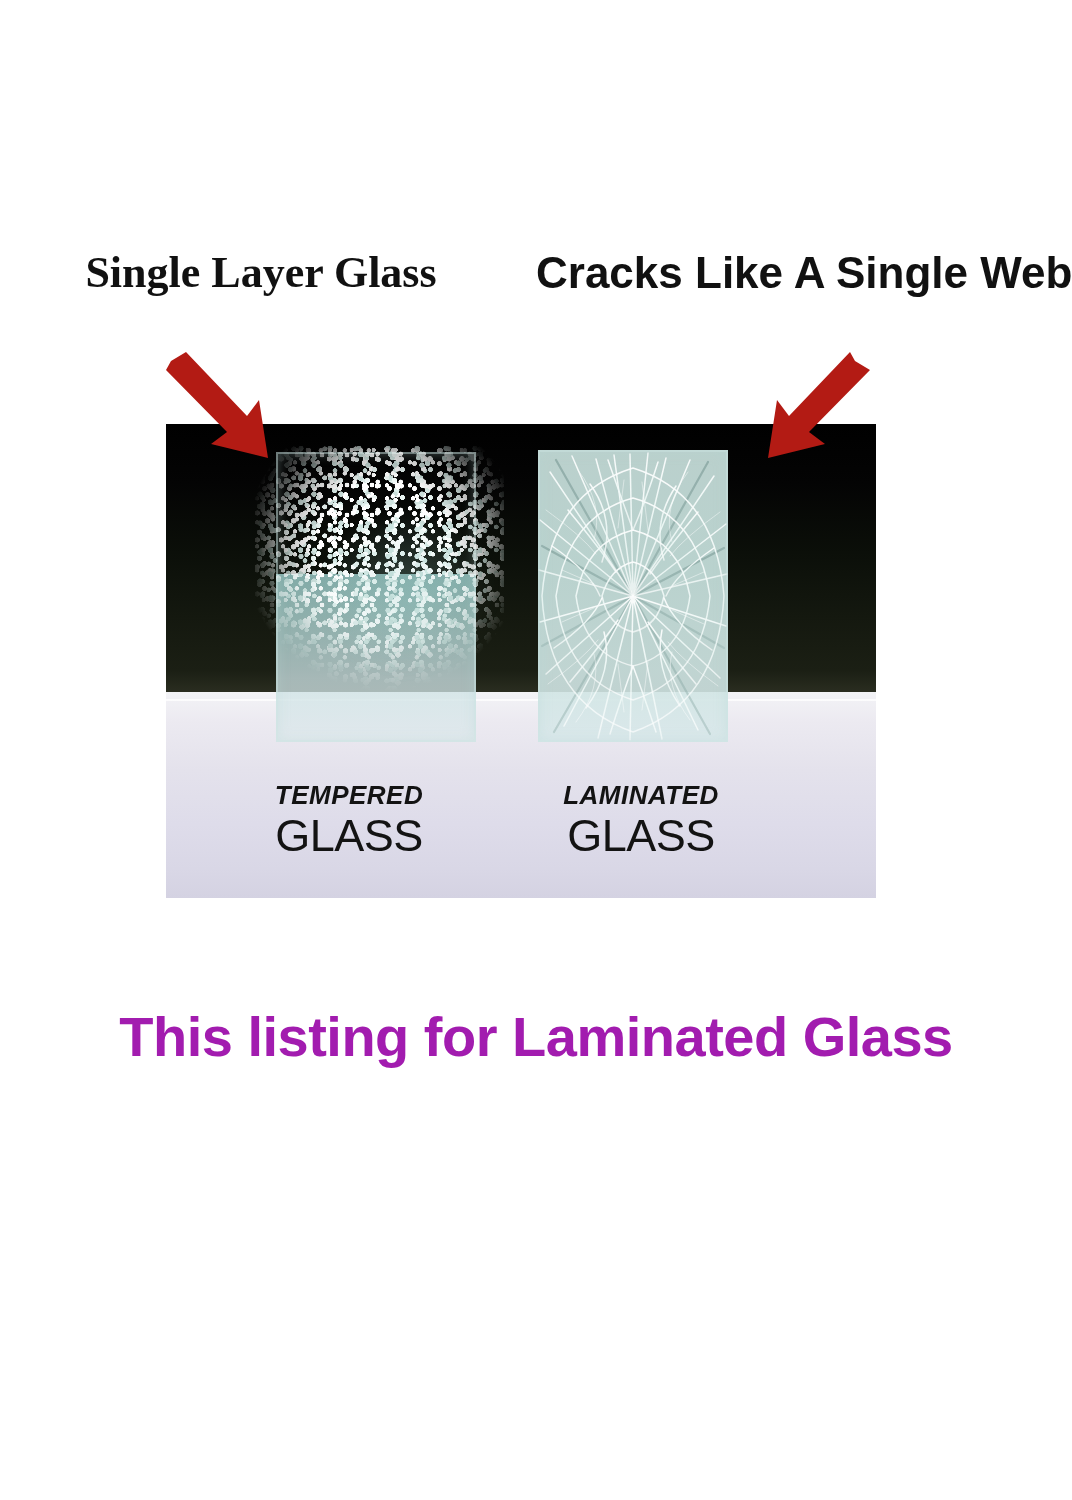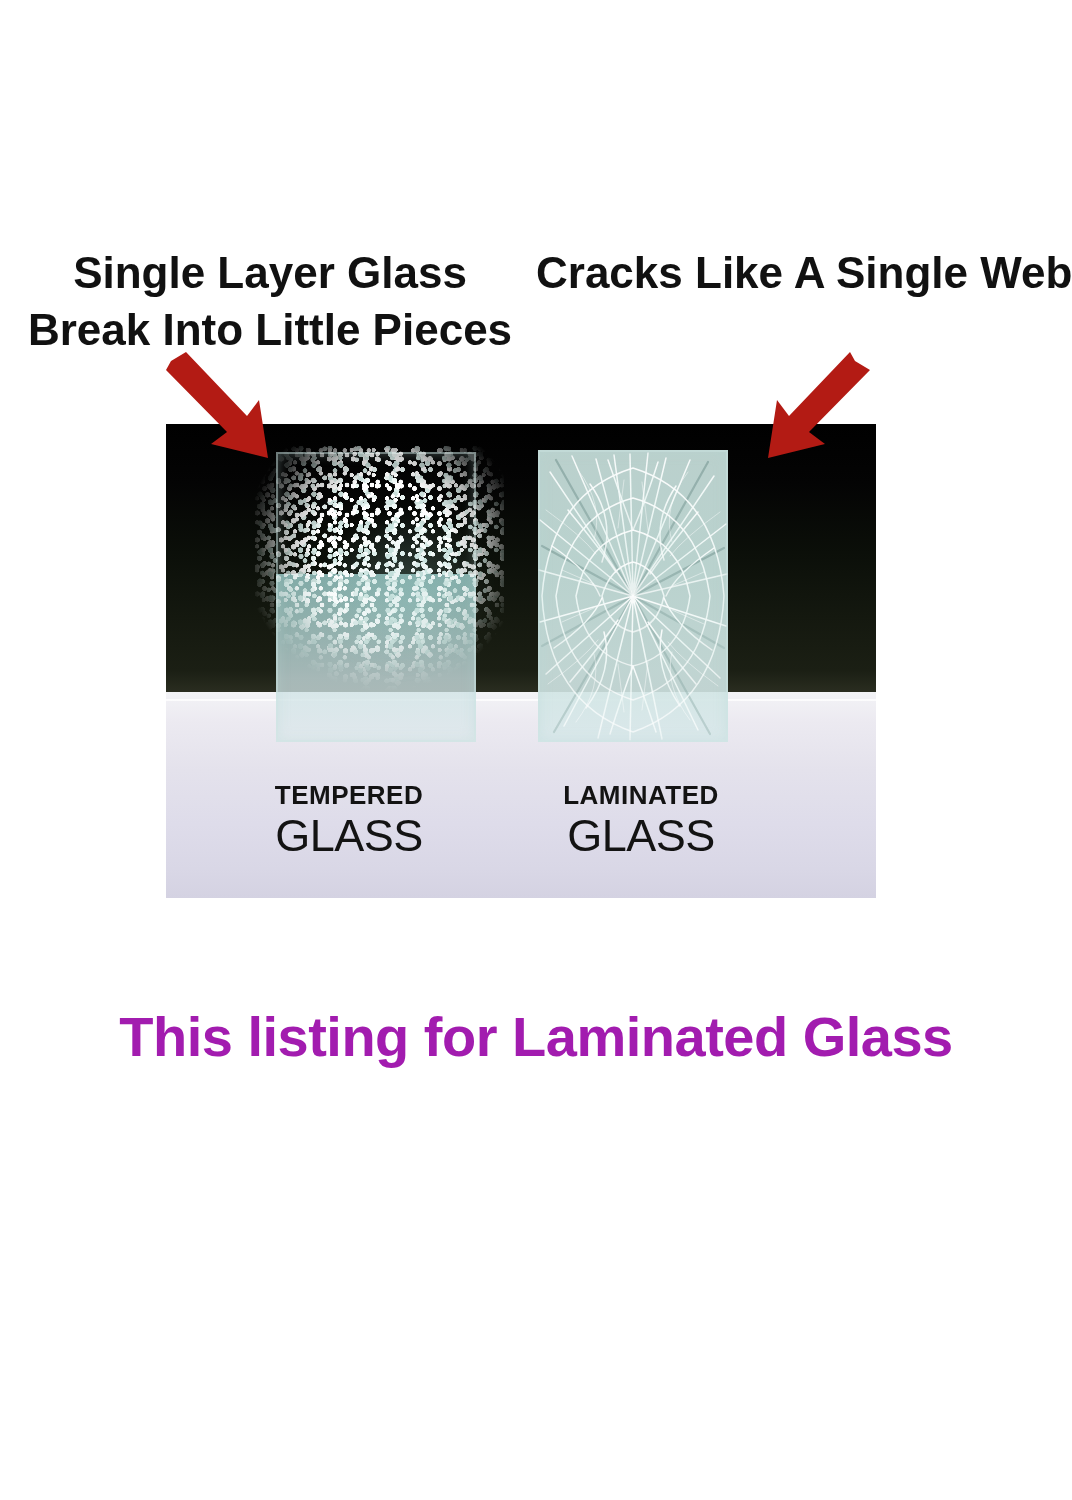--- a/index.html
+++ b/index.html
@@ -48,21 +48,21 @@
   .subcol {
     position: absolute;
     top: 0;
     font-size: 44px;
     line-height: 57px;
     font-weight: 600;
     color: #111111;
     text-align: center;
     white-space: nowrap;
   }
-  .subcol.left  { left: 15px;   width: 510px; }
+  .subcol.left  { left: 6px;   width: 510px; font-family: Liberation Serif, serif; }
   .subcol.right { left: 536px; width: 536px; }
   .subline { display: block; }
 
   
   .arrow-layer {
     position: absolute;
     left: 0;
     top: 0;
     width: 1072px;
     height: 1500px;
@@ -221,20 +221,21 @@
     text-align: center;
     color: #131313;
     font-family: "Liberation Sans", sans-serif;
     line-height: 1;
   }
   .photo-label .small {
     display: block;
     font-size: 26px;
     font-weight: 700;
     letter-spacing: 0.5px;
+    font-style: italic;
   }
   .photo-label .big {
     display: block;
     font-size: 45px;
     font-weight: 400;
     letter-spacing: -0.5px;
     margin-top: 5px;
   }
   .photo-label.l1 { left: 68px;  top: 358px; width: 230px; }
   .photo-label.l2 { left: 350px; top: 358px; width: 250px; }
@@ -256,21 +257,20 @@
 </style>
 </head>
 <body>
 
 <div id="page">
 
 
   <div class="subcaptions">
     <div class="subcol left">
       <span class="subline">Single Layer Glass</span>
-      <span class="subline">Break Into Little Pieces</span>
     </div>
     <div class="subcol right">
       <span class="subline">Cracks Like A Single Web</span>
     </div>
   </div>
 
   <div class="photo">
     <div class="photo-dark"></div>
     <div class="photo-table"></div>
 

